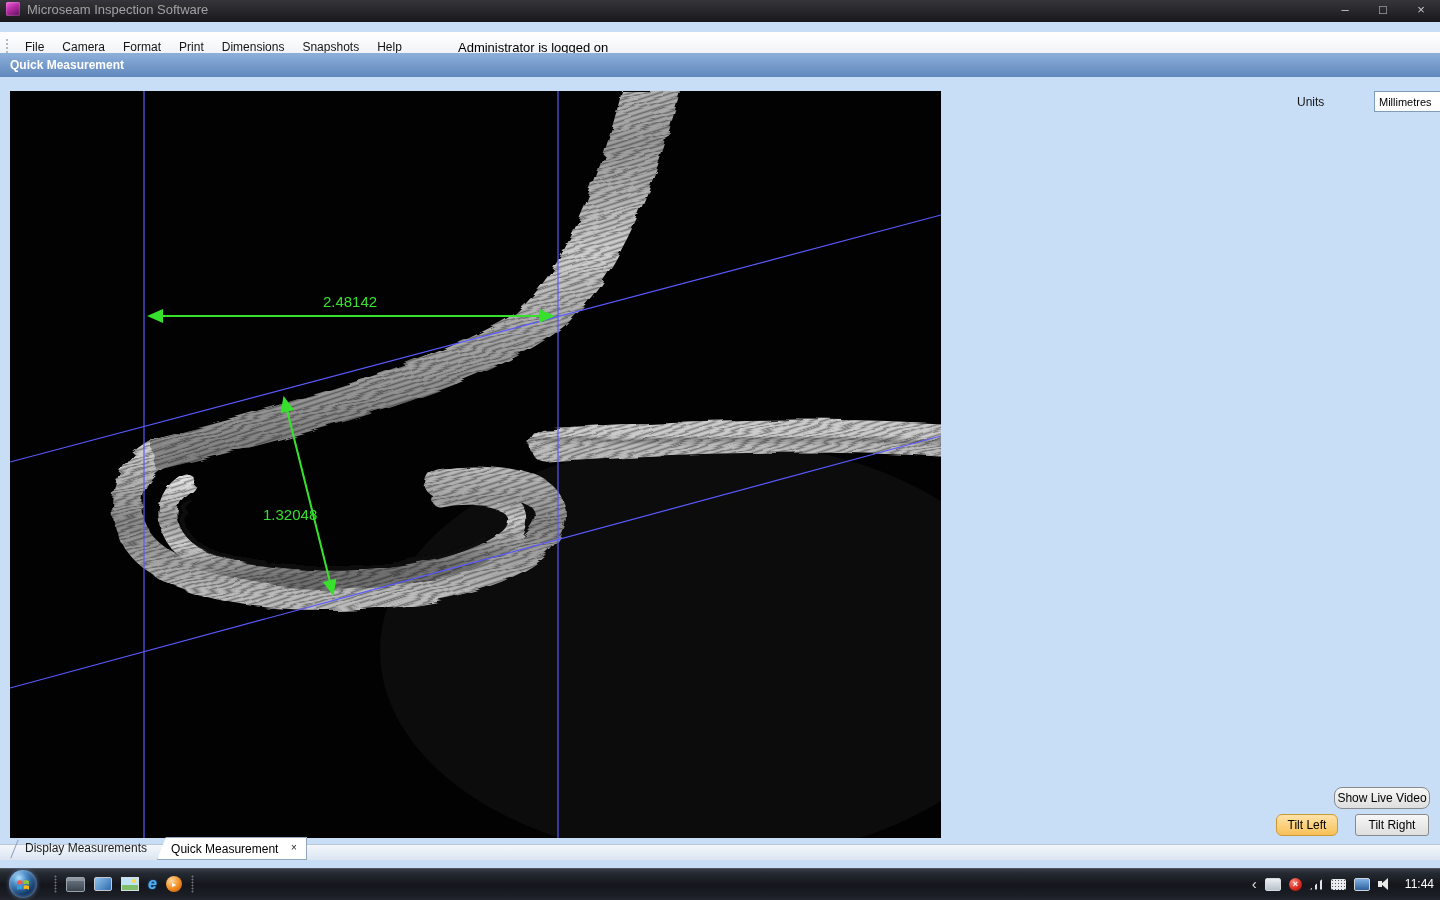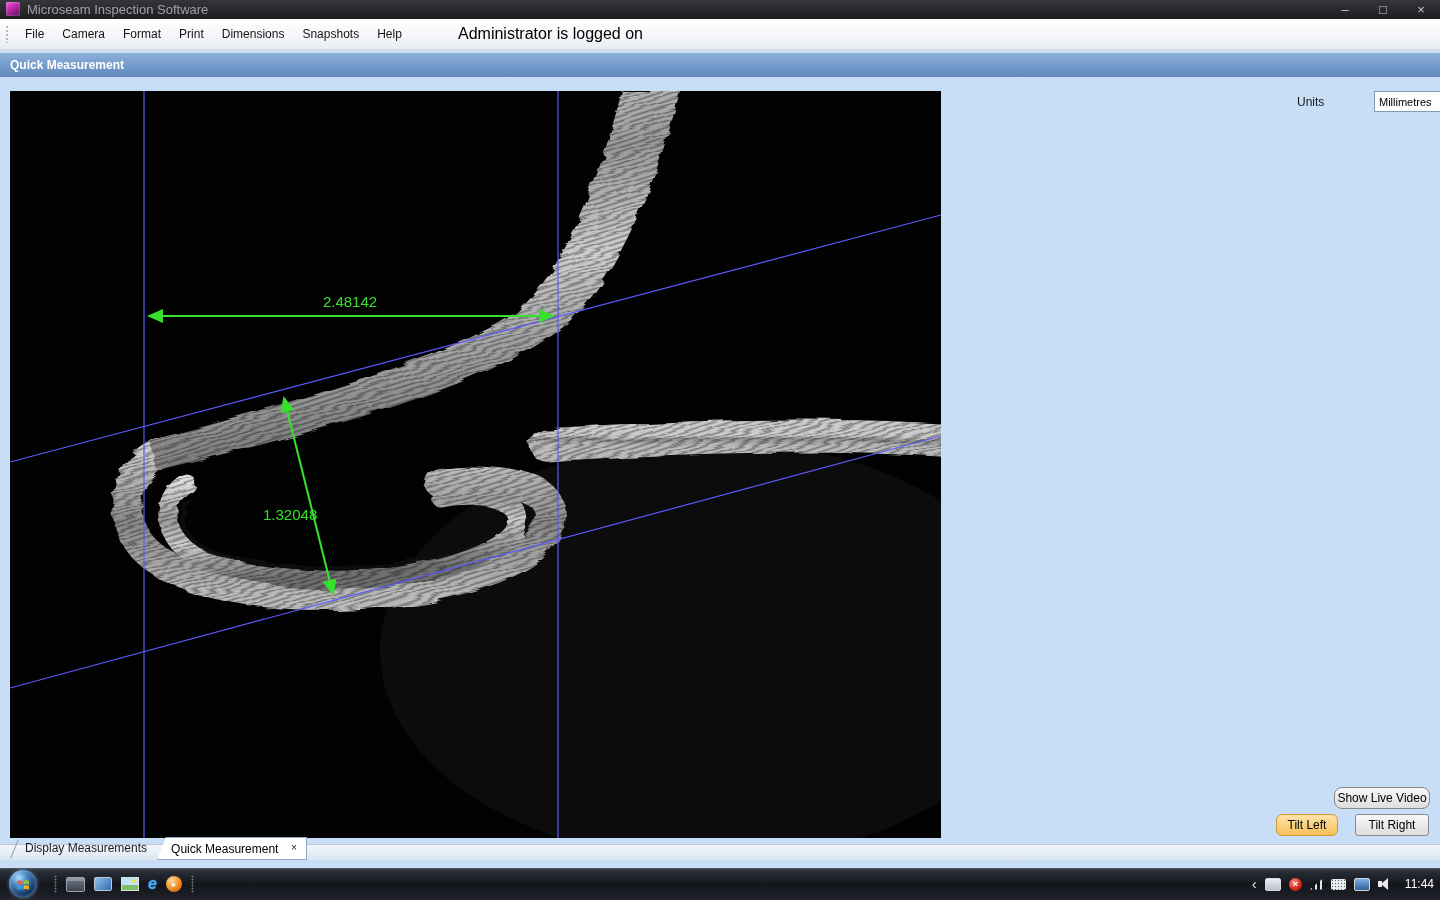--- a/index.html
+++ b/index.html
@@ -11,29 +11,29 @@
     background:linear-gradient(#35353b,#18181c); display:flex; align-items:center;
     padding:0 8px 4px 6px; box-sizing:border-box; }
   .app-icon { width:14px; height:14px; margin-right:7px; border-radius:2px;
     background:linear-gradient(150deg,#f263da 0%,#b62ba4 45%,#551055 100%);
     box-shadow: inset 0 0 2px rgba(255,255,255,.5); flex:0 0 auto; }
   .titlebar .title { color:#a2a2a2; font-size:13px; }
   .win-controls { margin-left:auto; display:flex; gap:16px; color:#c9c9c9; font-size:13px; }
   .win-btn { width:22px; text-align:center; cursor:default; }
 
   
-  .menubar { position:absolute; top:19px; left:0; right:0; height:31px;
+  .menubar { position:absolute; top:32px; left:0; right:0; height:31px;
     background:linear-gradient(#ffffff,#f3f5f8 60%,#e9ecf1);
     border-bottom:1px solid #d0d4da; display:flex; align-items:center; box-sizing:border-box; }
   .menu-grip { width:5px; height:18px; margin:0 6px 0 5px;
     background-image:radial-gradient(circle,#b4b9c1 1px,transparent 1.3px);
     background-size:4px 4px; }
   .menu-item { padding:4px 9px; font-size:12px; color:#141414; cursor:default; }
   .menu-status { position:absolute; left:458px; top:50%; transform:translateY(-50%);
-    font-size:16px; color:#000; }
+    font-size:13px; color:#000; }
 
   
   .page-header { position:absolute; top:53px; left:0; right:0; height:24px;
     background:linear-gradient(#8db0da,#6187bd); color:#fff; font-weight:bold;
     font-size:12px; line-height:24px; padding-left:10px; box-sizing:border-box; }
 
   
   .image-area { position:absolute; left:10px; top:91px; width:931px; height:747px; background:#020202; }
   .image-area svg { position:absolute; left:0; top:0; }
   .meas-label { position:absolute; color:#37e02c; font-size:15px; }

